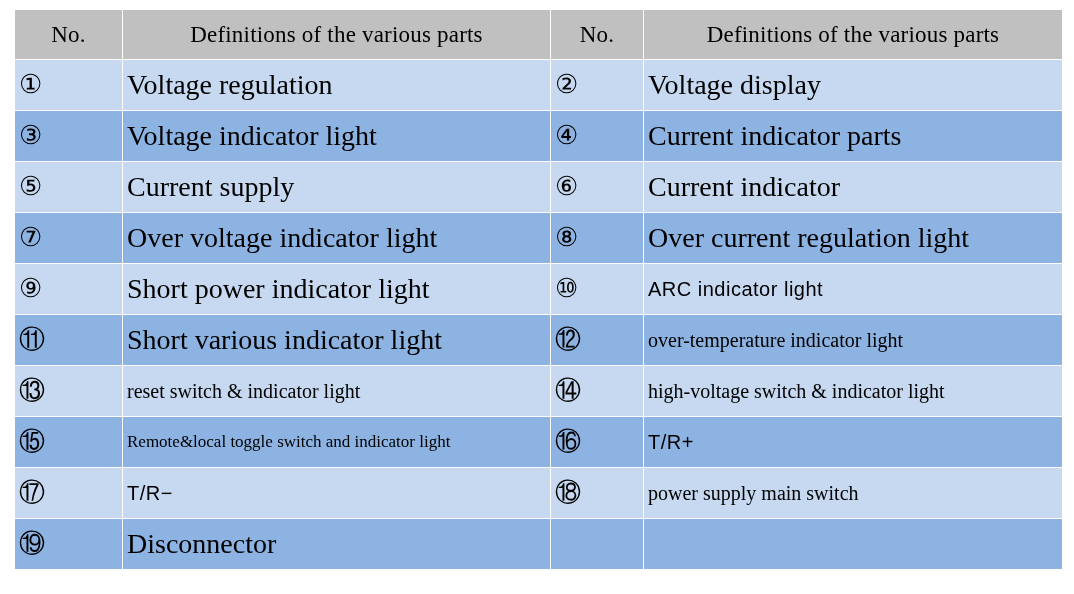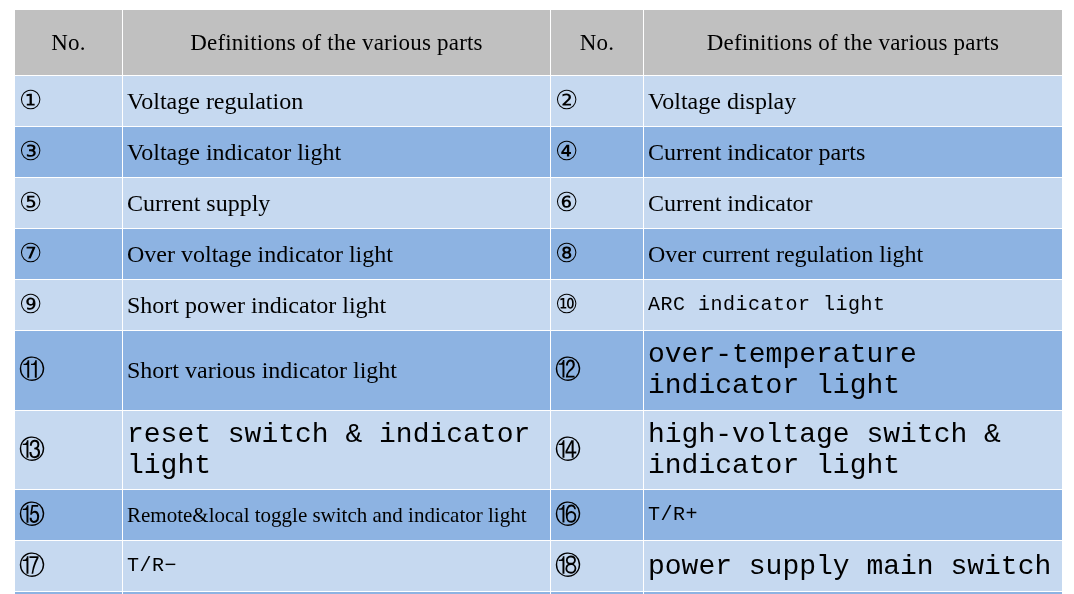--- a/index.html
+++ b/index.html
@@ -25,21 +25,21 @@
   table.parts-table {
     border-collapse: collapse;
     table-layout: fixed;
     width: 1048px;
     border-spacing: 0;
   }
 
   table.parts-table td,
   table.parts-table th {
     border: 1px solid #ffffff;
-    padding: 8px 4px;
+    padding: 0 4px;
     vertical-align: middle;
     color: #000000;
     font-weight: normal;
     overflow: hidden;
   }
 
   
   col.c-no1  { width: 108px; }
   col.c-def1 { width: 428px; }
   col.c-no2  { width: 93px;  }
@@ -56,36 +56,36 @@
   
   tbody tr { height: 51px; }
   tbody tr.light td { background: #c6d9f0; }
   tbody tr.dark  td { background: #8db3e2; }
 
   td.num {
     font-size: 26px;
     line-height: 1;
   }
   td.def {
-    font-size: 24px;
+    font-size: 28px;
     line-height: 1.12;
   }
 
   
   td.def.mono {
-    font-family: Liberation Mono, monospace;
+    font-family: Liberation Sans, sans-serif;
     font-size: 20px;
     letter-spacing: 0.5px;
   }
   td.def.serif-light {
-    font-family: Liberation Mono, monospace;
-    font-size: 28px;
+    font-family: Liberation Serif, serif;
+    font-size: 20px;
   }
   td.def.two-line {
-    font-size: 21px;
+    font-size: 17px;
     line-height: 1.12;
     margin-left: 30px;
   }
   td.empty { font-size: 0; }
 </style>
 <style>
     table.parts-table thead th { background: #c0c0c0; }
     table.parts-table tbody tr.light td { background: #c6d9f0; }
     table.parts-table tbody tr.dark td { background: #8db3e2; }
     table.parts-table td, table.parts-table th {

